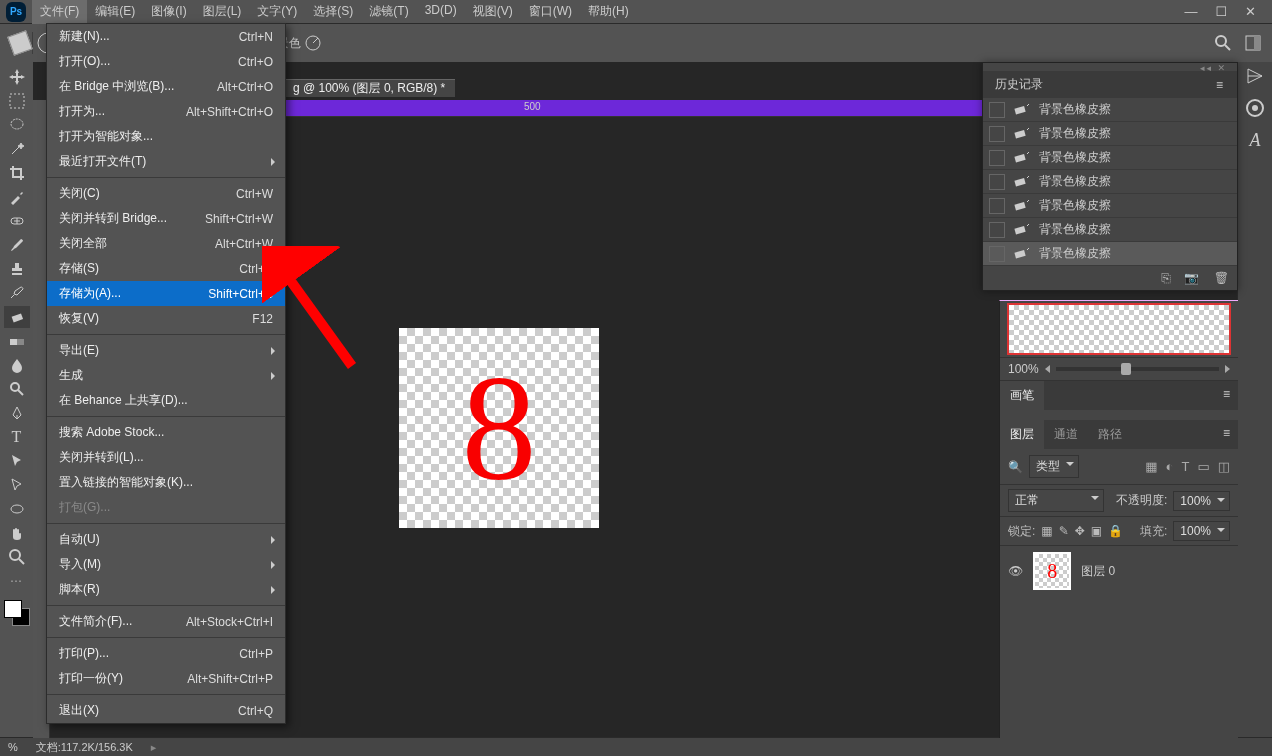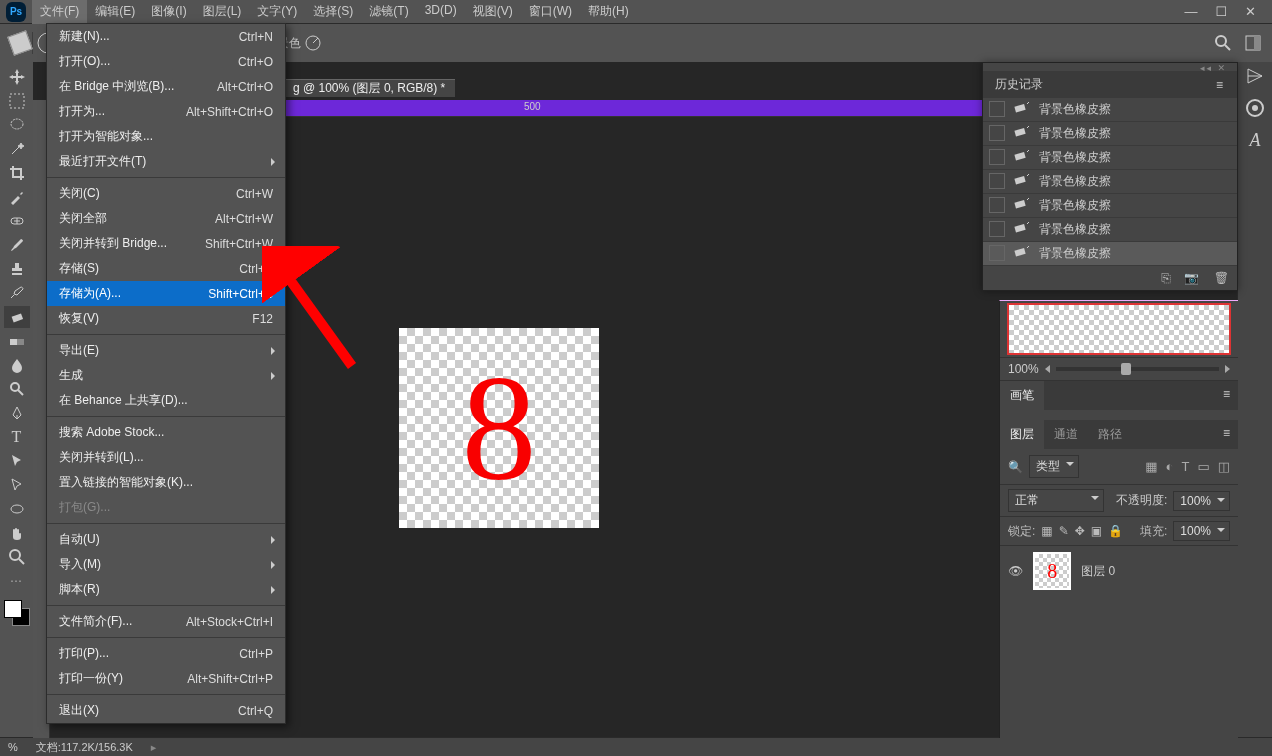--- a/index.html
+++ b/index.html
@@ -34,21 +34,21 @@
 .fm-row .k{color:#ddd;font-size:12px}
 .fm-row.hl .k{color:#fff}
 .fm-sep{height:1px;background:#3a3a3a;margin:3px 0}
 .fm-arrow::after{content:"";position:absolute;right:6px;border:4px solid transparent;border-left-color:#ccc}
 .fm-row{position:relative}
 .red-arrow{position:absolute;left:262px;top:246px;z-index:200;pointer-events:none}
 .history-panel{position:absolute;right:34px;top:62px;width:254px;background:#454545;border:1px solid #222;box-shadow:0 0 8px rgba(0,0,0,.4);z-index:50}
 .panel-tab{background:#3a3a3a;padding:5px 12px;font-size:12px;display:flex;align-items:center}
 .panel-opts{margin-left:auto;letter-spacing:2px}
 .panel-drag{height:8px;text-align:right;padding-right:10px;color:#888;font-size:9px;letter-spacing:2px}
-.hist-row{display:flex;padding:3px 6px;border-bottom:1px solid #3a3a3a;gap:8px}
+.hist-row{display:flex;align-items:center;padding:3px 6px;border-bottom:1px solid #3a3a3a;gap:8px}
 .hist-row.sel{background:#5a5a5a}
 .hist-check{width:14px;height:14px;border:1px solid #666}
 .hist-icon{width:18px;height:14px;display:flex;align-items:center;justify-content:center}
 .hist-foot{display:flex;justify-content:flex-end;padding:5px 8px;gap:14px;color:#bbb}
 .layers-panel{position:absolute;right:34px;top:300px;width:238px;bottom:18px;background:#454545;border-left:1px solid #222;border-top:1px solid #f0abfc;z-index:40;display:flex;flex-direction:column}
 .nav-thumb{height:56px;background:#454545;display:flex;align-items:center;justify-content:center;border-bottom:1px solid #333;position:relative}
 .nav-canvas{width:220px;height:48px;background-color:#fff;background-image:linear-gradient(45deg,#ccc 25%,transparent 25%),linear-gradient(-45deg,#ccc 25%,transparent 25%),linear-gradient(45deg,transparent 75%,#ccc 75%),linear-gradient(-45deg,transparent 75%,#ccc 75%);background-size:10px 10px;background-position:0 0,0 5px,5px -5px,-5px 0;border:2px solid #d33}
 .zoom-row{display:flex;align-items:center;padding:4px 8px;border-bottom:1px solid #333;gap:6px}
 .zoom-slider{flex:1;height:4px;background:#333;position:relative}
 .zoom-slider::after{content:"";position:absolute;left:40%;top:-4px;width:10px;height:12px;background:#aaa;border-radius:2px}
@@ -278,26 +278,26 @@
     <div class="fm-row fm-arrow">
       <span>最近打开文件(T)</span>
       <span class="k"></span>
     </div>
     <div class="fm-sep"></div>
     <div class="fm-row">
       <span>关闭(C)</span>
       <span class="k">Ctrl+W</span>
     </div>
     <div class="fm-row">
+      <span>关闭并转到 Bridge...</span>
+      <span class="k">Shift+Ctrl+W</span>
+    </div>
+    <div class="fm-row">
       <span>关闭全部</span>
       <span class="k">Alt+Ctrl+W</span>
-    </div>
-    <div class="fm-row">
-      <span>关闭并转到 Bridge...</span>
-      <span class="k">Shift+Ctrl+W</span>
     </div>
     <div class="fm-row">
       <span>存储(S)</span>
       <span class="k">Ctrl+S</span>
     </div>
     <div class="fm-row hl">
       <span>存储为(A)...</span>
       <span class="k">Shift+Ctrl+S</span>
     </div>
     <div class="fm-row">

